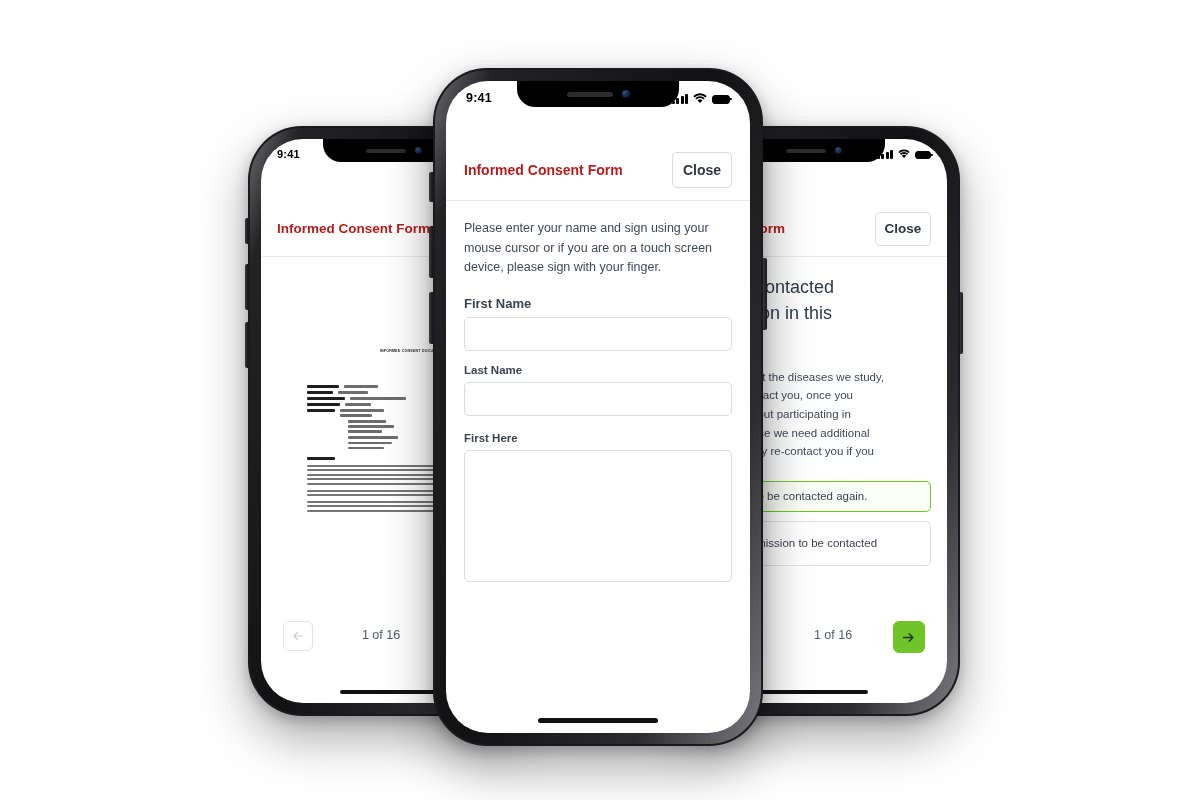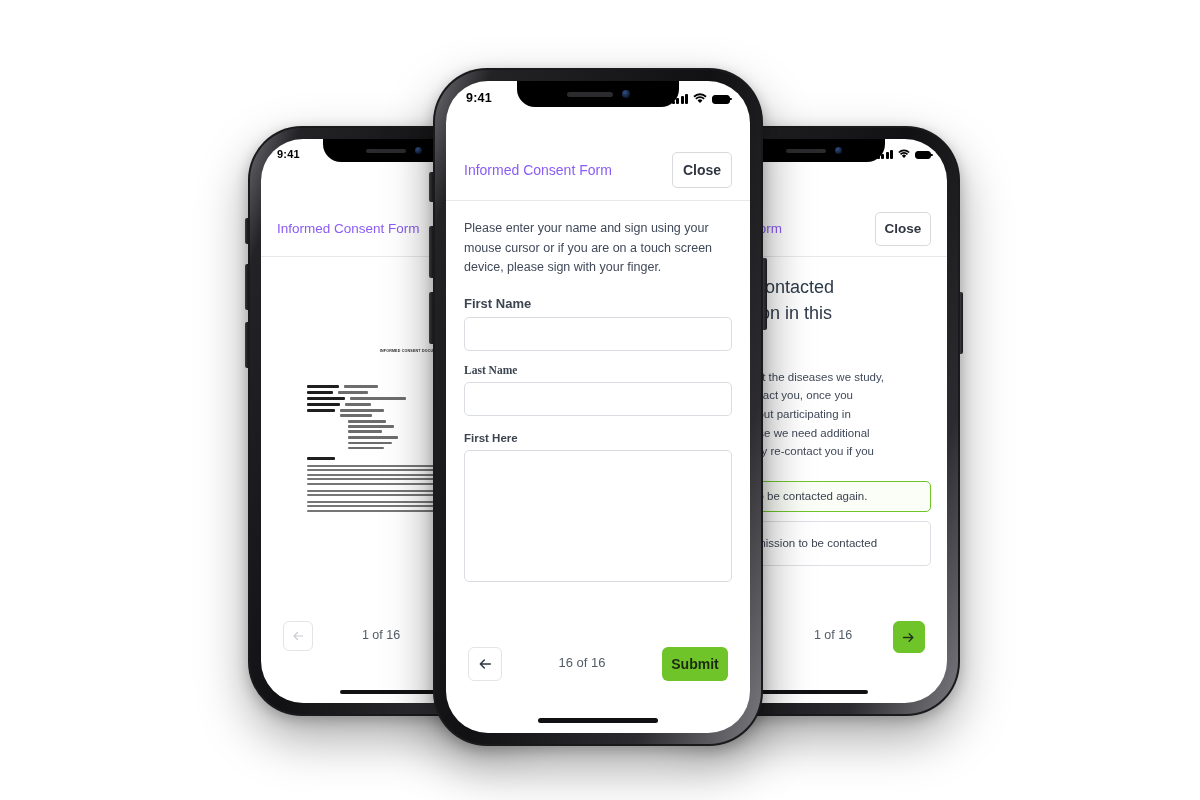--- a/index.html
+++ b/index.html
@@ -102,21 +102,21 @@
 
   
   .app { position: absolute; inset: 0; display: flex; flex-direction: column; }
   .app-header {
     display: flex; align-items: center; justify-content: space-between;
     border-bottom: 1px solid #e8e8ea;
     box-sizing: border-box;
     flex: 0 0 auto;
     background: #fff;
   }
-  .app-title { color: #8b5cf6; font-weight: normal; }
+  .app-title { color: #b91c1c; font-weight: bold; }
   .close-btn {
     border: 1px solid #d8dade;
     border-radius: 5px;
     background: #fff;
     color: #2f3640;
     font-weight: bold;
     display: flex; align-items: center; justify-content: center;
     box-sizing: border-box;
   }
   .app-body { flex: 1 1 auto; position: relative; overflow: hidden; }
@@ -460,36 +460,27 @@
           <div class="app-title" style="font-size:14px;">Informed Consent Form</div>
           <div class="close-btn" style="width:60px; height:36px; font-size:14px;">Close</div>
         </div>
 
         <div class="app-body" style="padding:18px 18px 0 18px;">
           <p class="page-p" style="font-size:12.5px; line-height:1.56; margin-bottom:18px;">Please enter your name and sign using your mouse cursor or if you are on a touch screen device, please sign with your finger.</p>
 
           <div class="field-label" style="font-size:13px; margin-bottom:6px;">First Name</div>
           <input class="field-box" type="text" style="width: 100%; height: 34px; padding: 0px 9px; font-size: 12.5px; margin-bottom: 13px; font-family: &quot;Liberation Sans&quot;, sans-serif;" placeholder="">
 
-          <div class="field-label" style="font-size:11.5px; margin-bottom:6px;font-family:Liberation Serif, serif;">Last Name</div>
+          <div class="field-label" style="font-size:11.5px; margin-bottom:6px;">Last Name</div>
           <input class="field-box" type="text" style="width: 100%; height: 34px; padding: 0px 9px; font-size: 12.5px; margin-bottom: 16px; font-family: &quot;Liberation Sans&quot;, sans-serif;" placeholder="">
 
           <div class="field-label" style="font-size:11.5px; margin-bottom:6px;">First Here</div>
           <div class="field-box" style="width:100%; height:132px;"></div>
 
         </div>
 
-        <div class="footer-nav" style="height:96px; padding:0 22px 38px 22px; align-items:flex-start;">
-          <div class="nav-sq" style="width:34px; height:34px; margin-top:10px;">
-            <svg width="16" height="16" viewBox="0 0 24 24">
-              <path d="M20 12H5M11 6l-6 6 6 6" fill="none" stroke="#2f3640" stroke-width="2.2" stroke-linecap="round" stroke-linejoin="round"></path>
-            </svg>
-          </div>
-          <div class="page-count" style="font-size:13px; margin-top:18px;">16 of 16</div>
-          <div class="submit-btn" style="width:66px; height:34px; font-size:14px; margin-top:10px;">Submit</div>
-        </div>
       </div>
 
       <div class="home-bar" style="bottom:10px; width:120px; height:5px;"></div>
     </div>
   </div>
 
 </div>
 
 </body></html>

